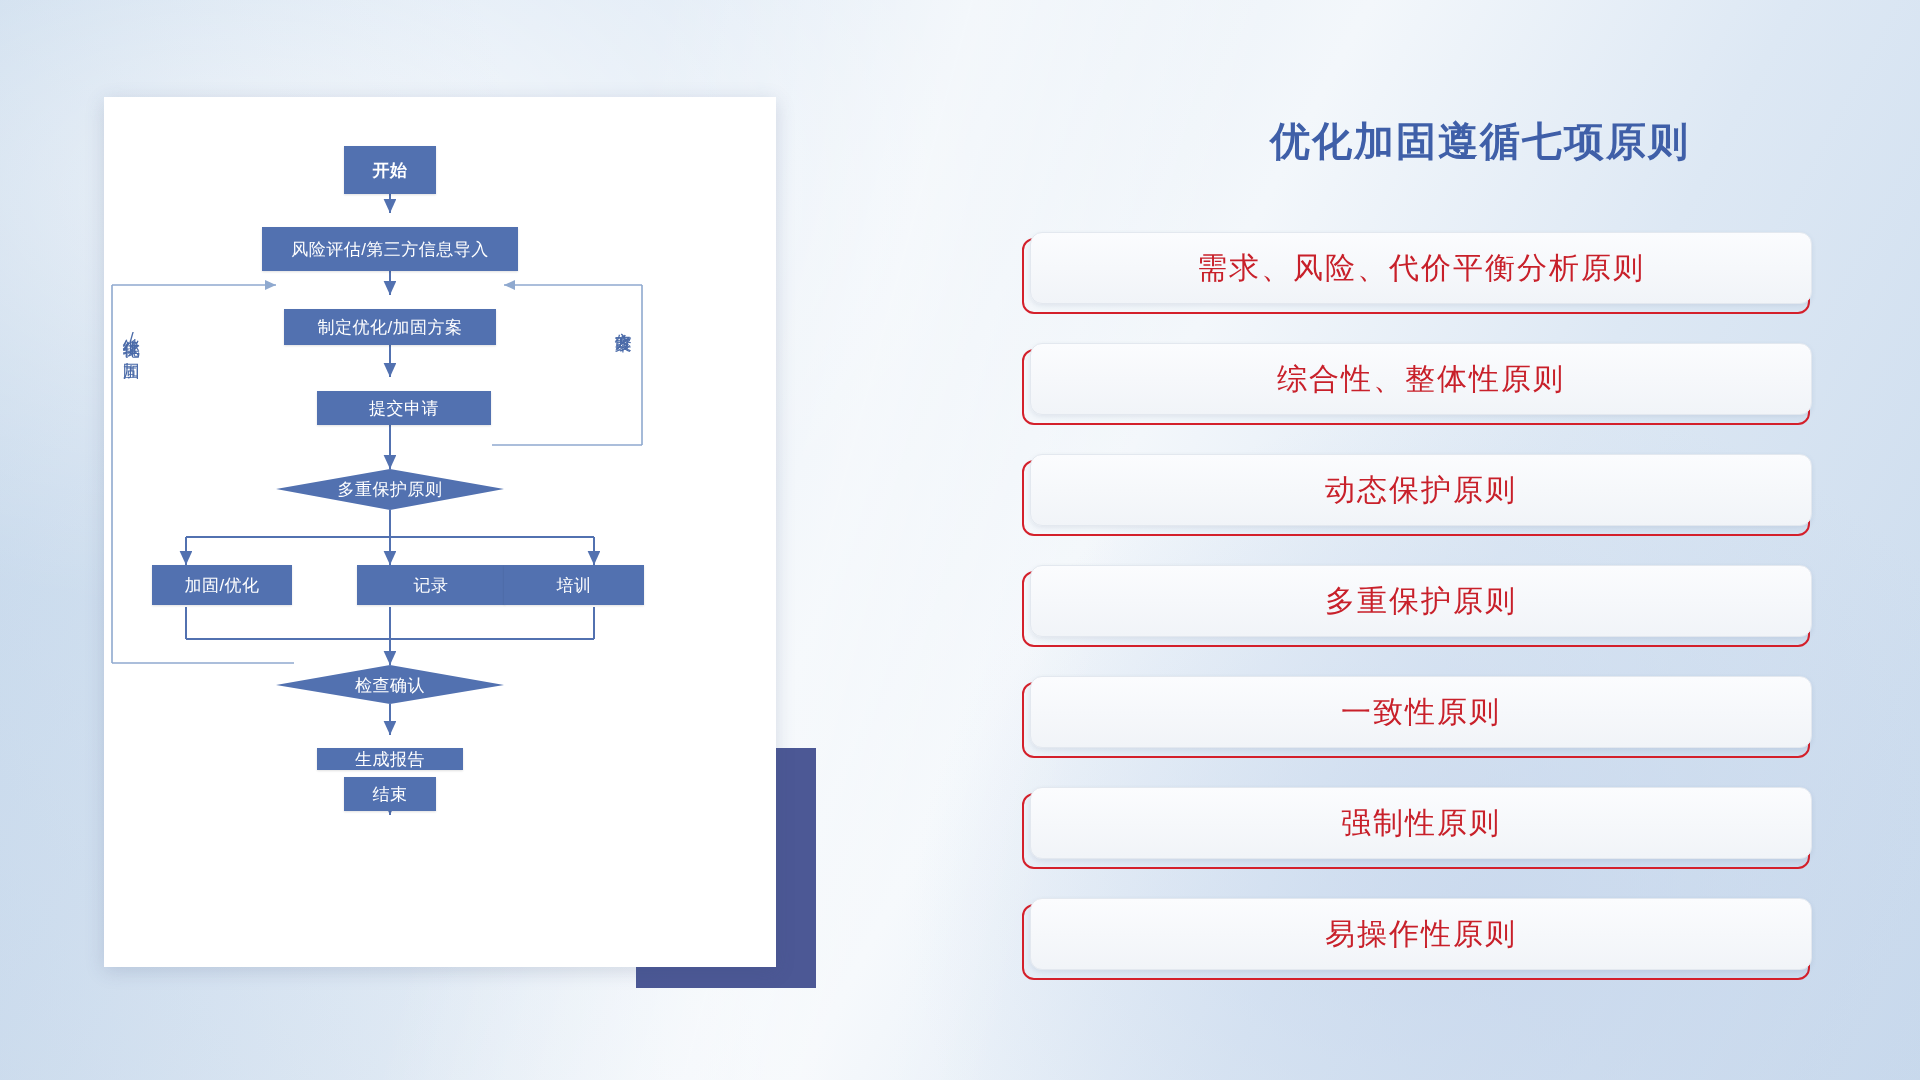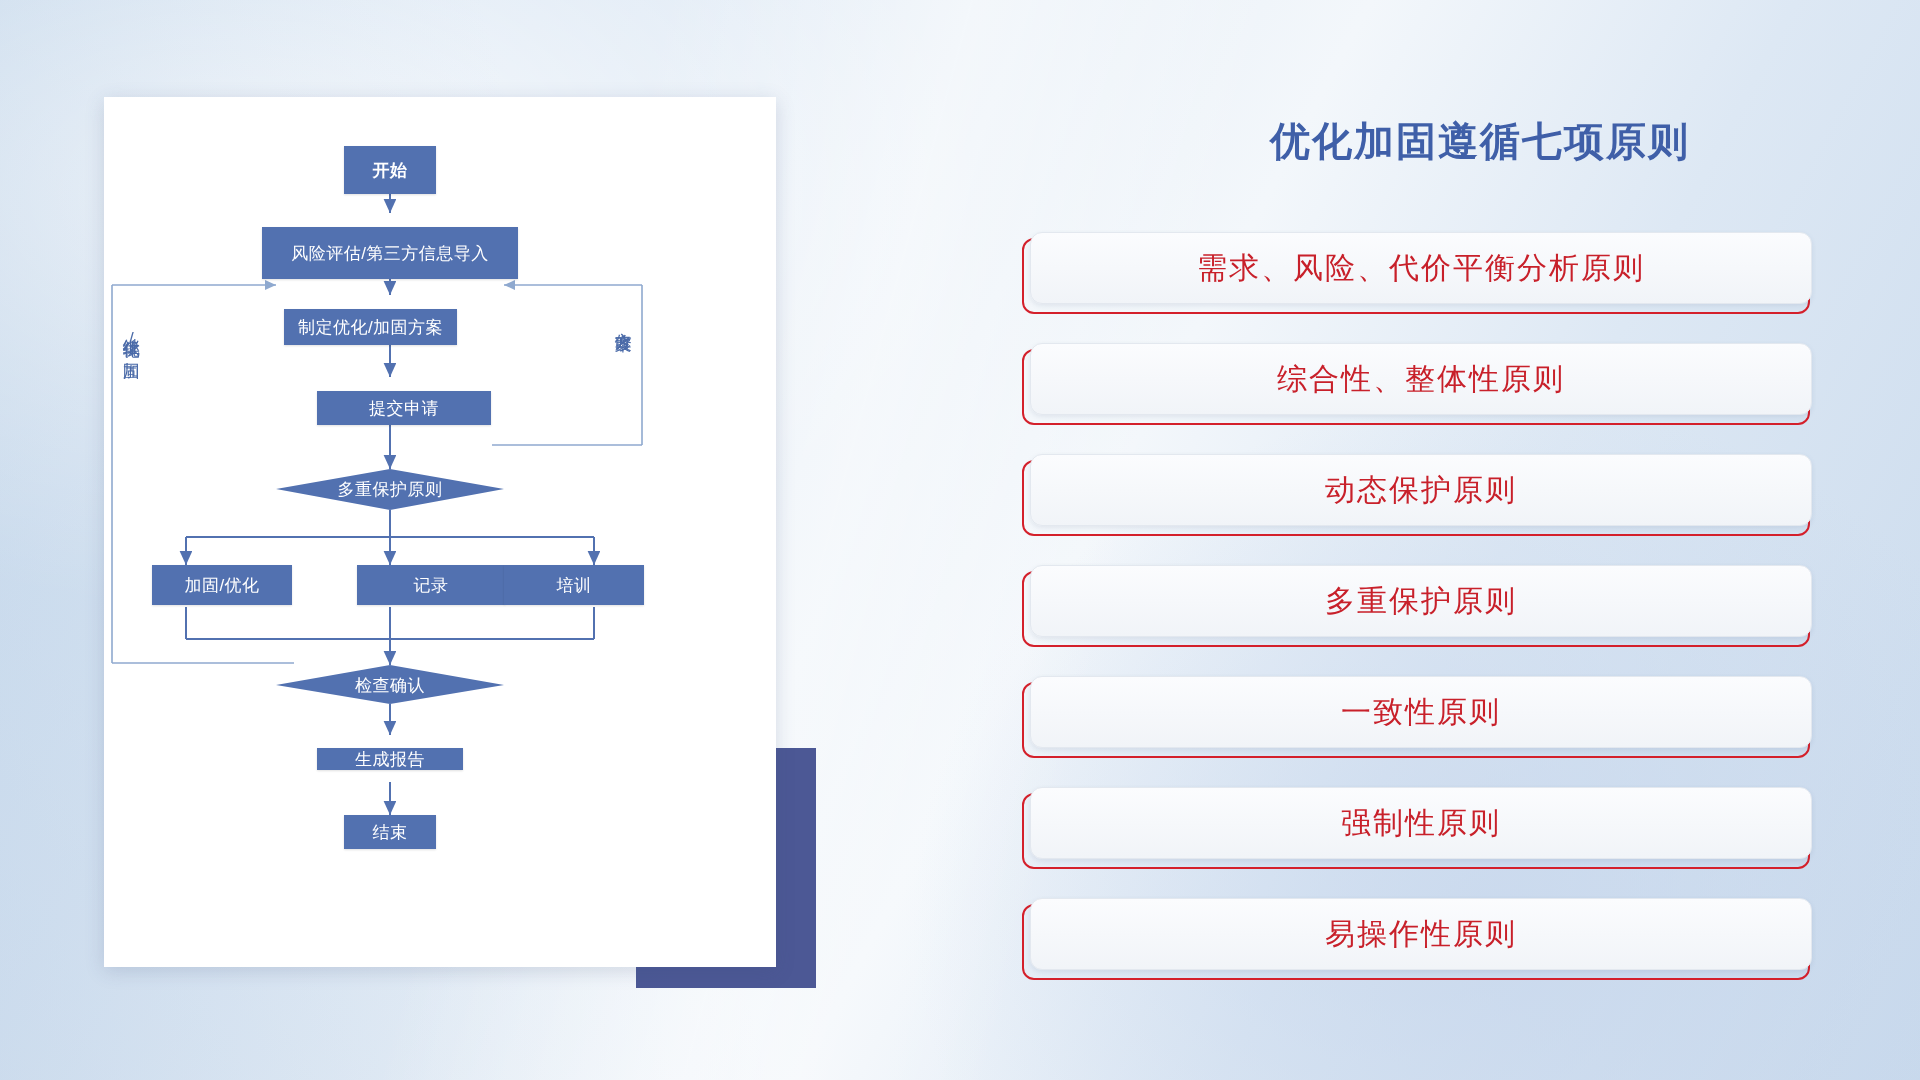--- a/index.html
+++ b/index.html
@@ -201,25 +201,25 @@
         <g fill="#5271b0" stroke="none">
           <polygon points="286,372 400,392 286,413 172,392"></polygon>
           <polygon points="286,568 400,588 286,607 172,588"></polygon>
         </g>
       </svg>
 
       <div class="node" style="left:240px; top:49px; width:92px; height:48px;font-weight:bold;">
         <span>开始</span>
       </div>
 
-      <div class="node" style="left:158px; top:130px; width:256px; height:52px;">
+      <div class="node" style="left:158px; top:130px; width:256px; height:44px;">
         <span>风险评估/第三方信息导入</span>
       </div>
 
-      <div class="node" style="left:180px; top:212px; width:173px; height:36px;">
+      <div class="node" style="left:180px; top:212px; width:212px; height:36px;">
         <span>制定优化/加固方案</span>
       </div>
 
       <div class="node" style="left:213px; top:294px; width:174px; height:34px;">
         <span>提交申请</span>
       </div>
 
       <div class="diamond-label" style="left:206px; top:379px; width:160px; height:26px;">
         <span>多重保护原则</span>
       </div>
@@ -237,21 +237,21 @@
       </div>
 
       <div class="diamond-label" style="left:206px; top:575px; width:160px; height:26px;">
         <span>检查确认</span>
       </div>
 
       <div class="node" style="left:213px; top:651px; width:146px; height:22px;">
         <span>生成报告</span>
       </div>
 
-      <div class="node" style="left:240px; top:718px; width:92px; height:34px;">
+      <div class="node" style="left:240px; top:680px; width:92px; height:34px;">
         <span>结束</span>
       </div>
 
       <div class="vlabel" style="left:18px; top:228px; height:160px;">
         <span>继续优化/加固</span>
       </div>
 
       <div class="vlabel" style="left:510px; top:222px; height:120px;">
         <span>方案修改</span>
       </div>

